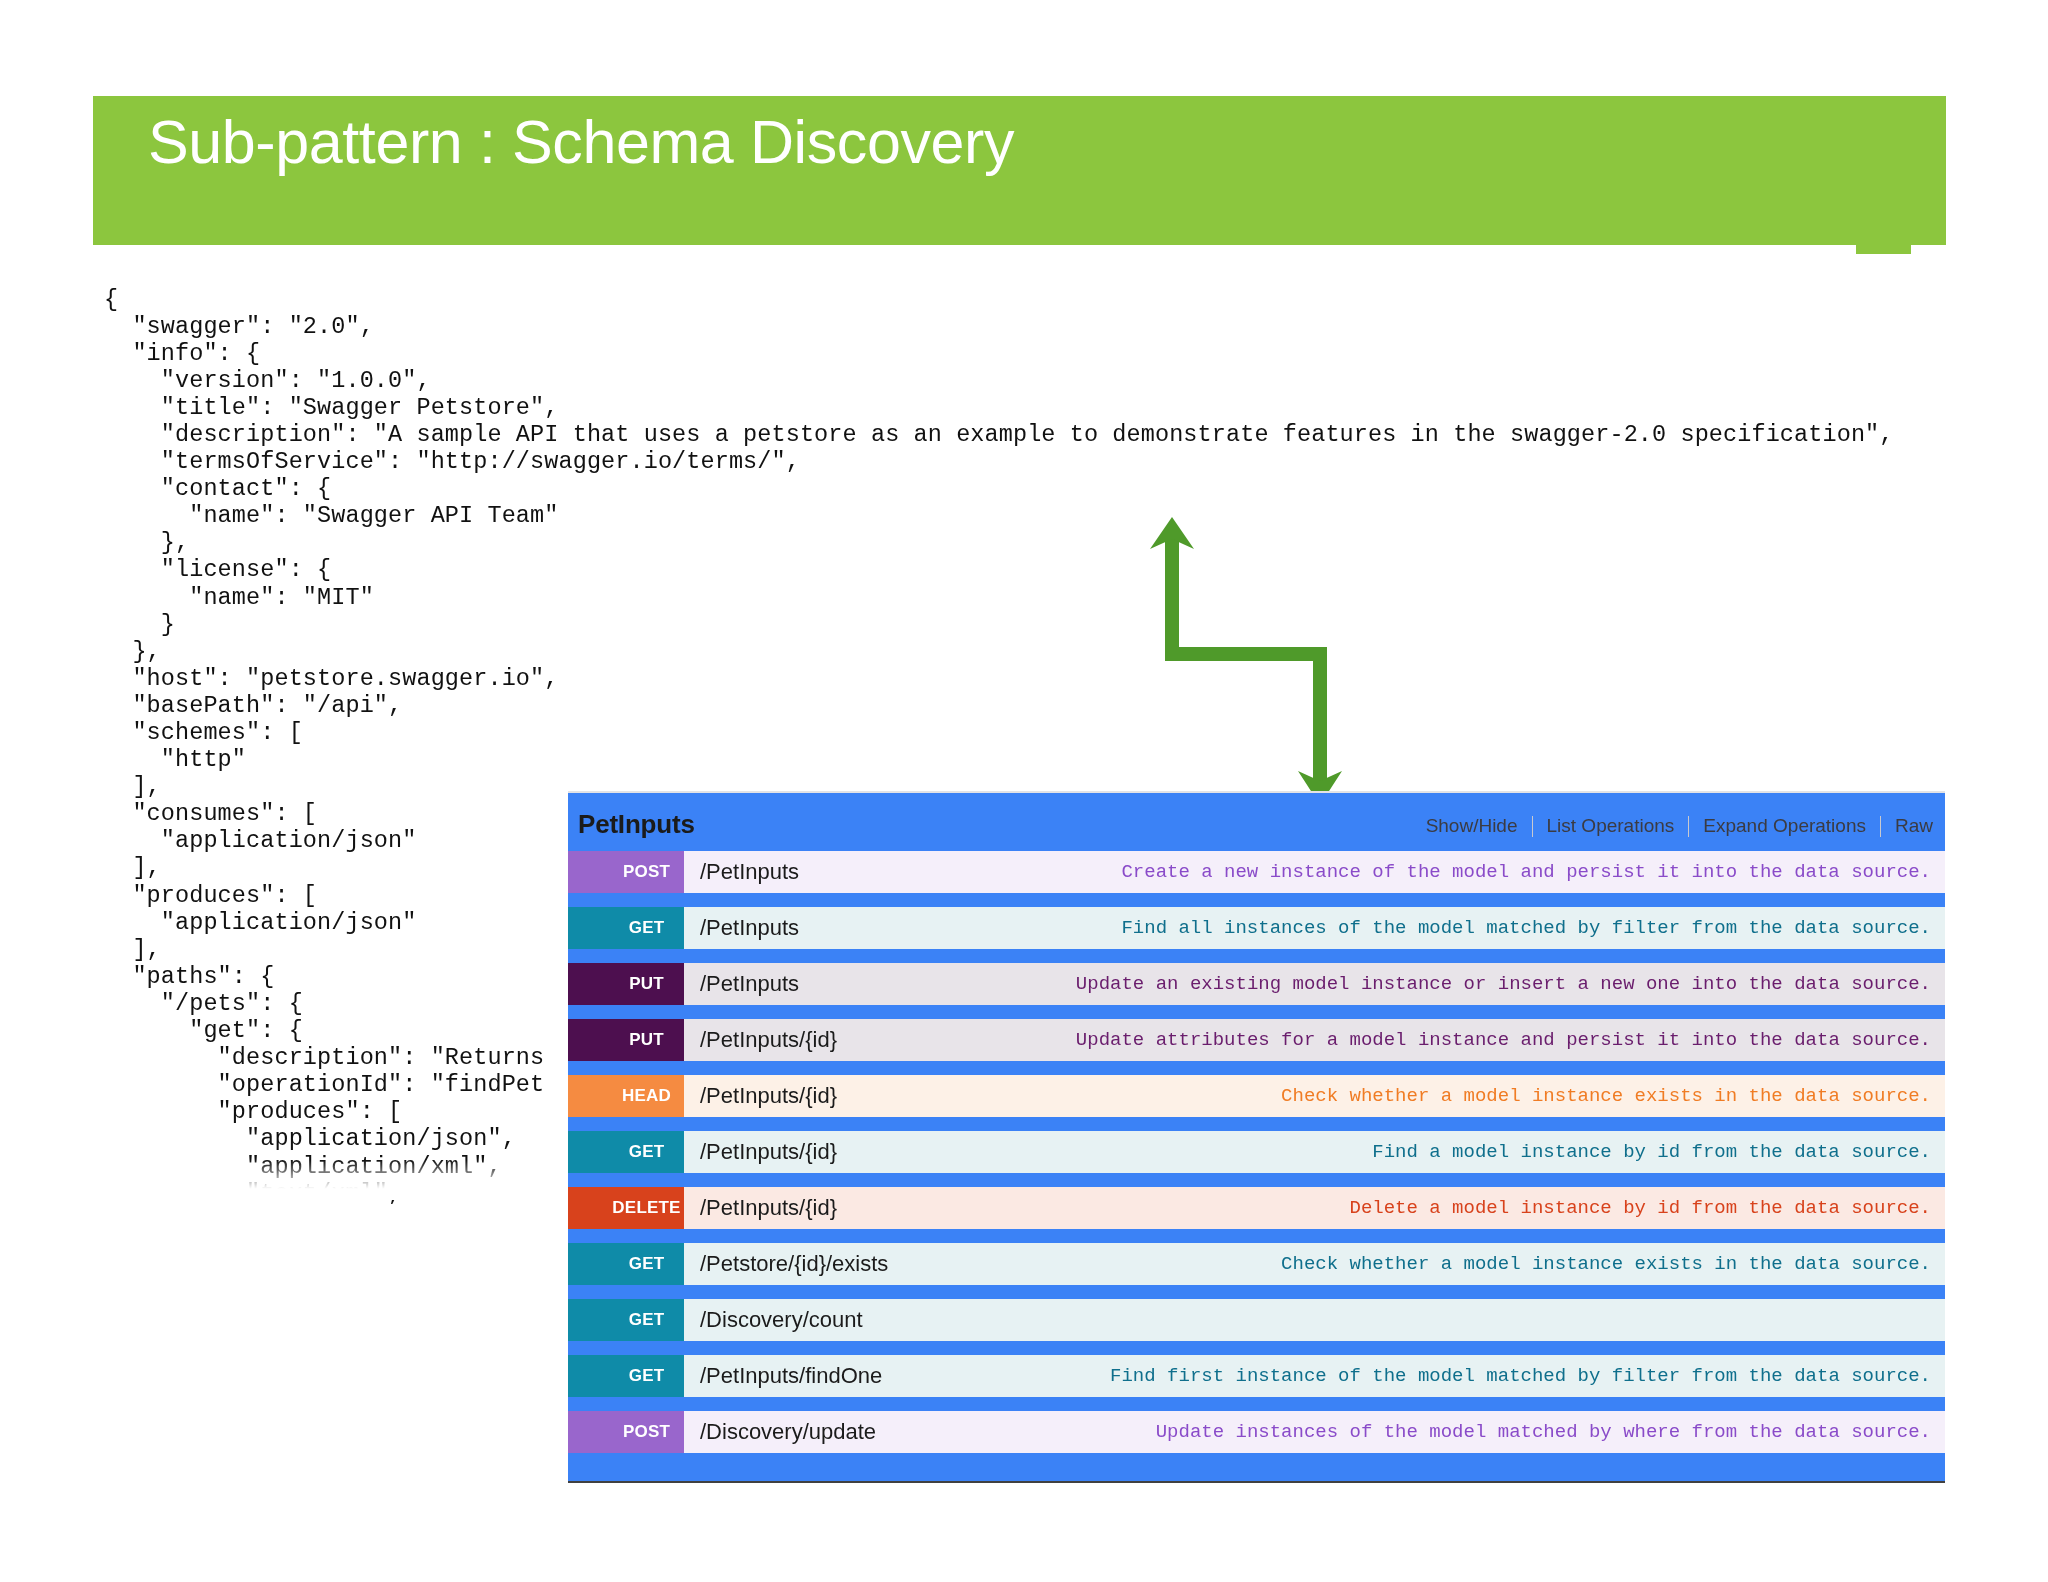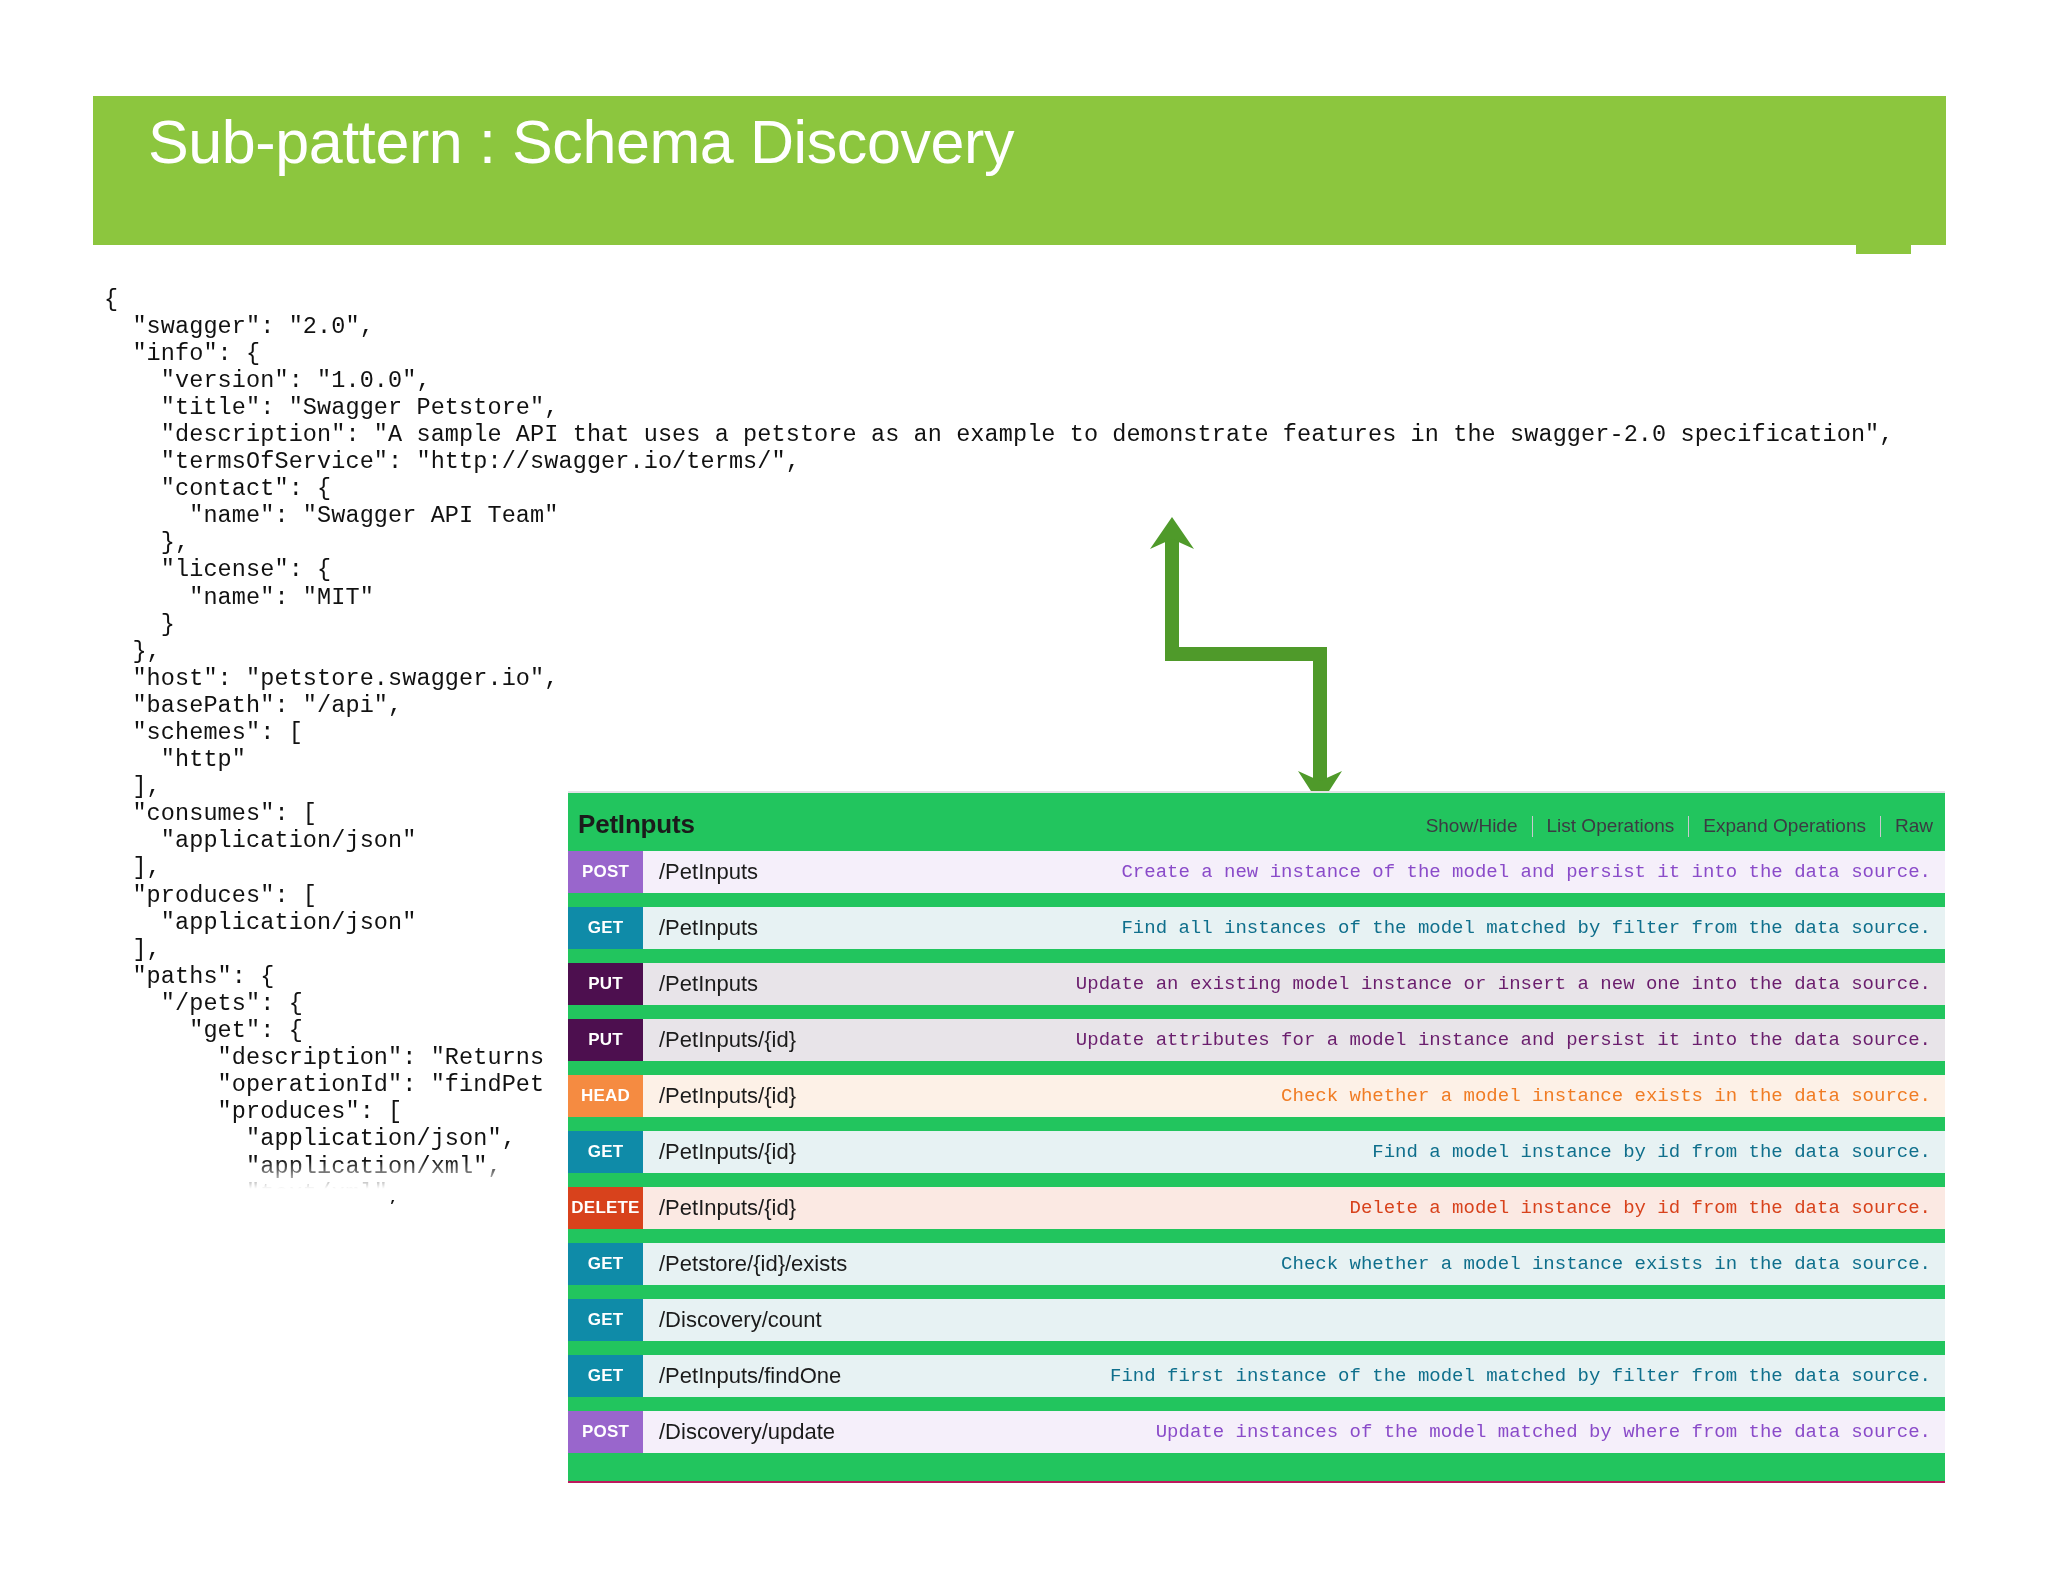--- a/index.html
+++ b/index.html
@@ -79,24 +79,24 @@
     height: 300px;
   }
 
   
   #swagger-panel {
     position: absolute;
     left: 568px;
     top: 791px;
     width: 1377px;
     border-top: 2px solid #e3e3e6;
-    border-bottom: 2px solid #be185d;
+    border-bottom: 2px solid #404040;
     height: 692px;
     box-sizing: border-box;
-    background: #22c55e;
+    background: #3b82f6;
   }
   #swagger-header {
     position: relative;
     height: 58px;
     padding: 0;
   }
   #resource-name {
     position: absolute;
     left: 10px;
     top: 16px;
@@ -141,20 +141,21 @@
     width: 75px;
     min-width: 75px;
     display: flex;
     align-items: center;
     justify-content: center;
     color: #ffffff;
     font-size: 17px;
     font-weight: bold;
     letter-spacing: 0.2px;
     font-family: "Liberation Sans", sans-serif;
+    padding-left: 41px;
   }
   .op-body {
     flex: 1;
     display: flex;
     align-items: center;
     justify-content: space-between;
     padding: 0 14px 0 16px;
     box-sizing: border-box;
     gap: 40px;
   }

